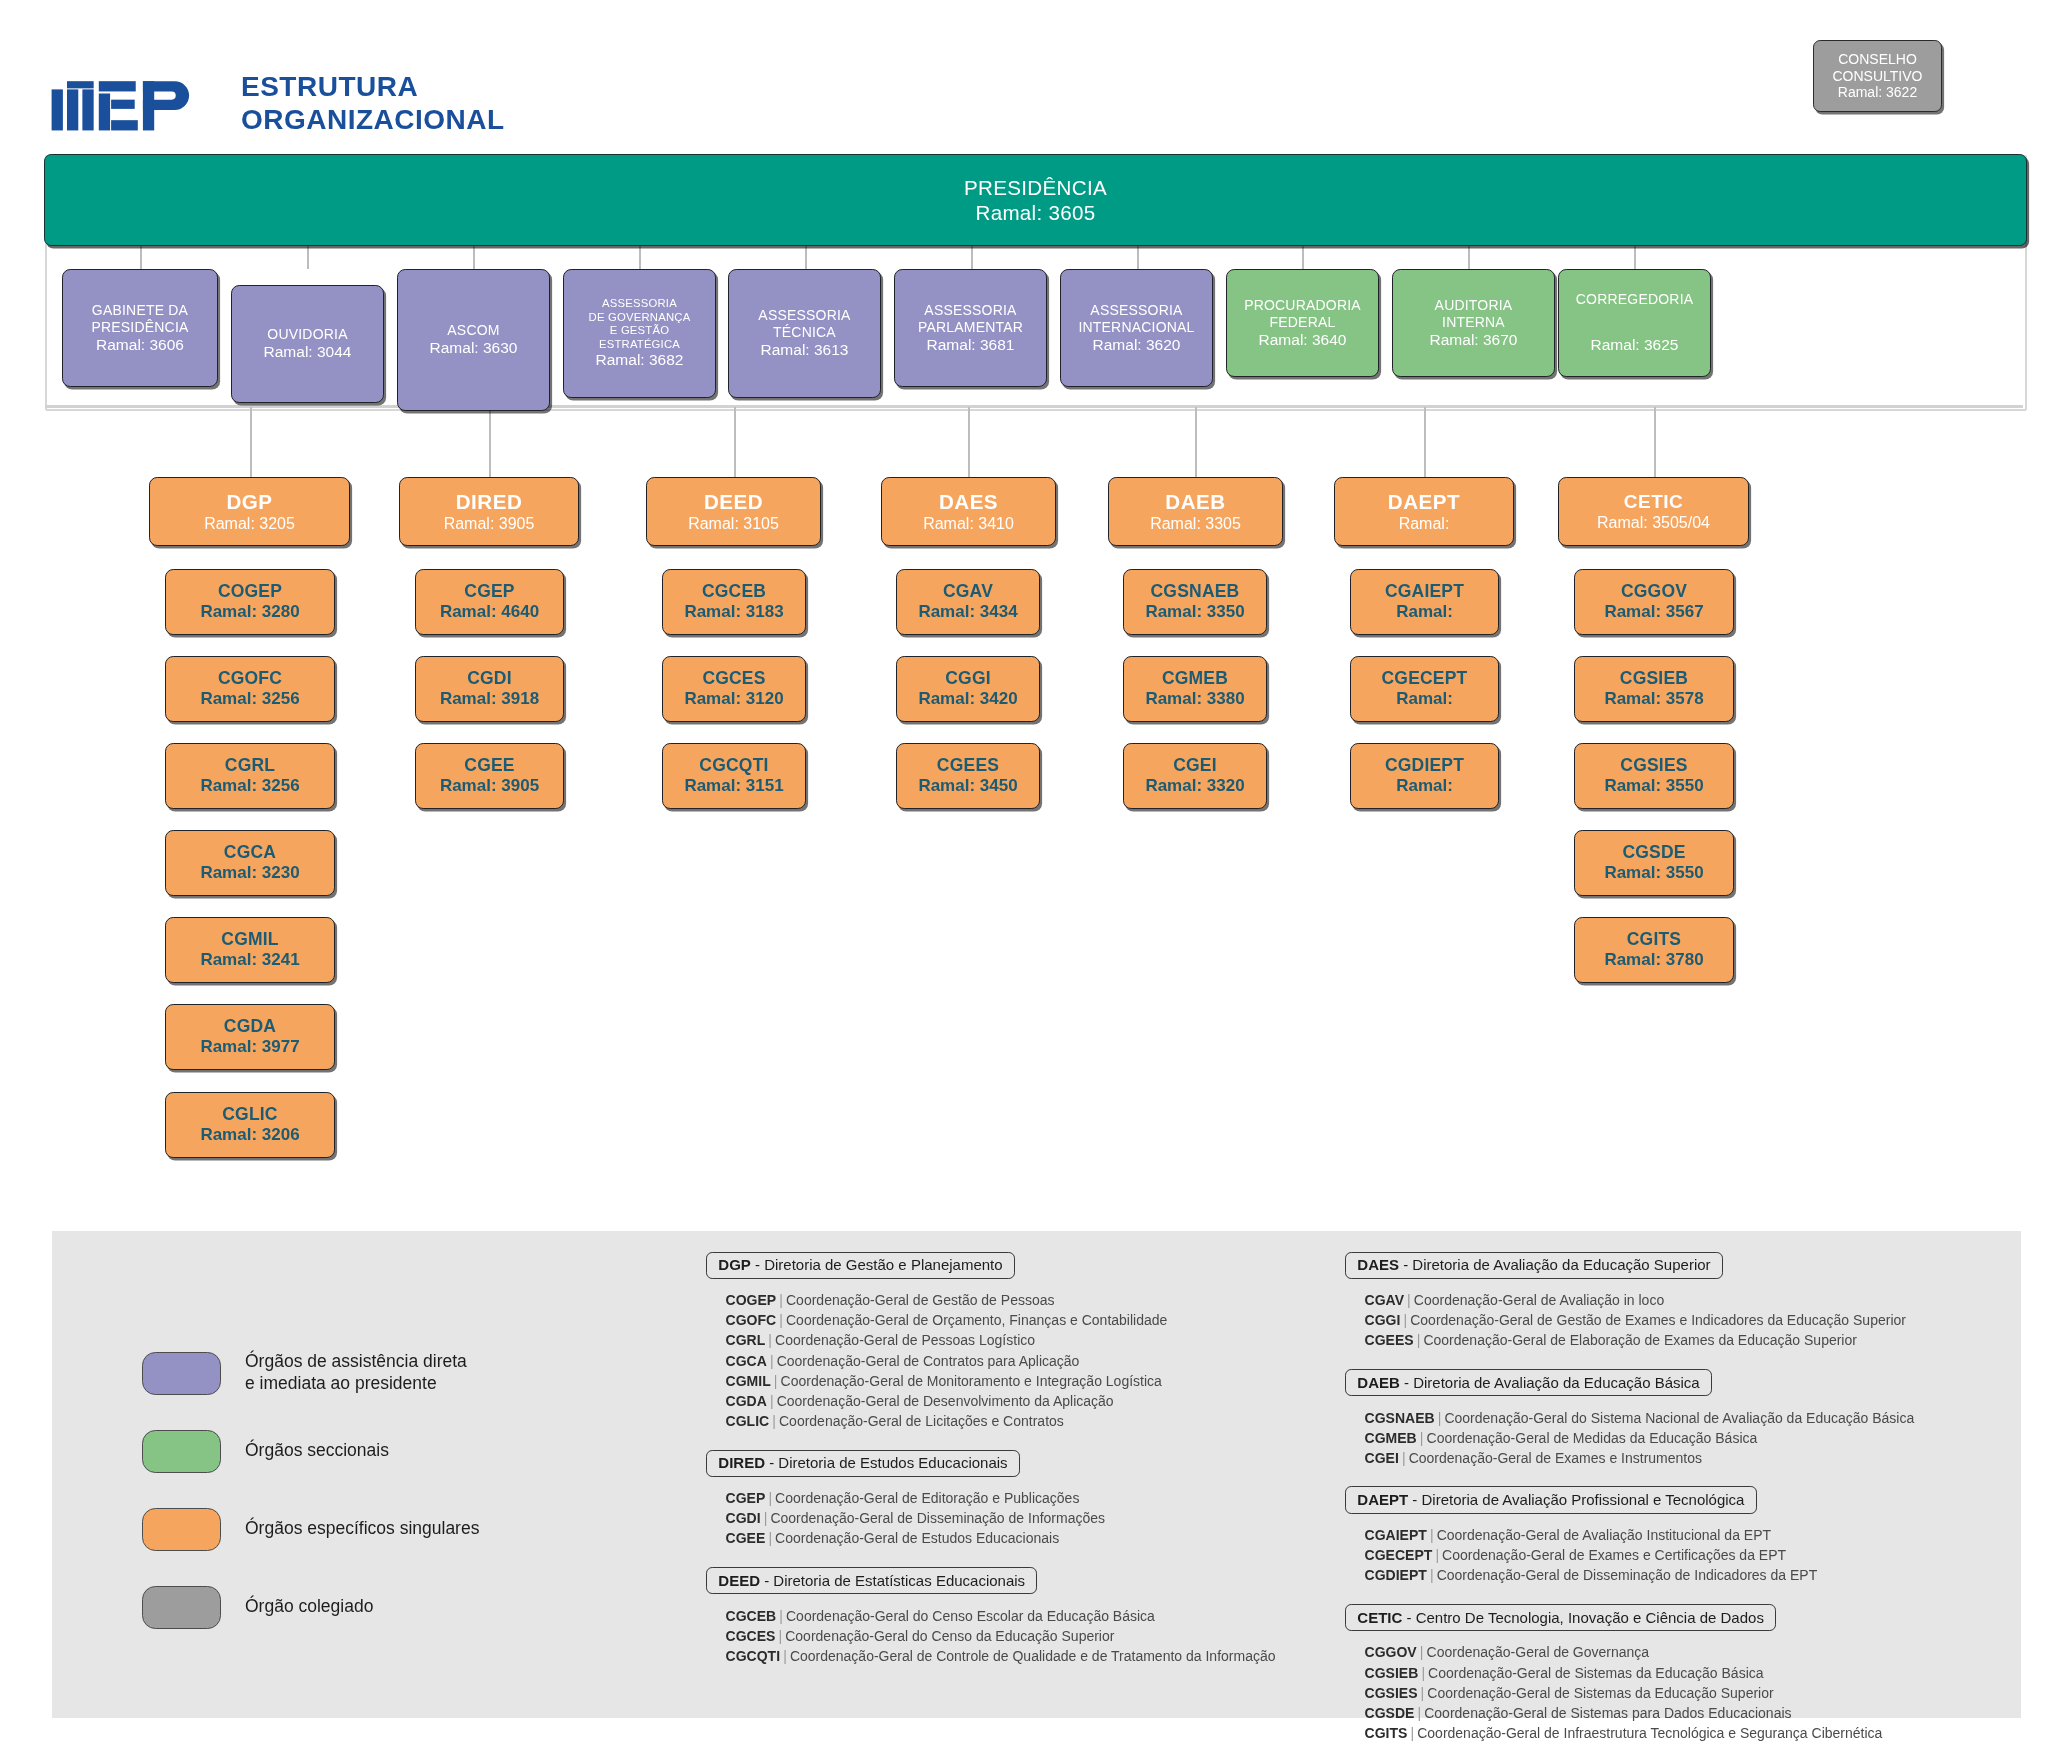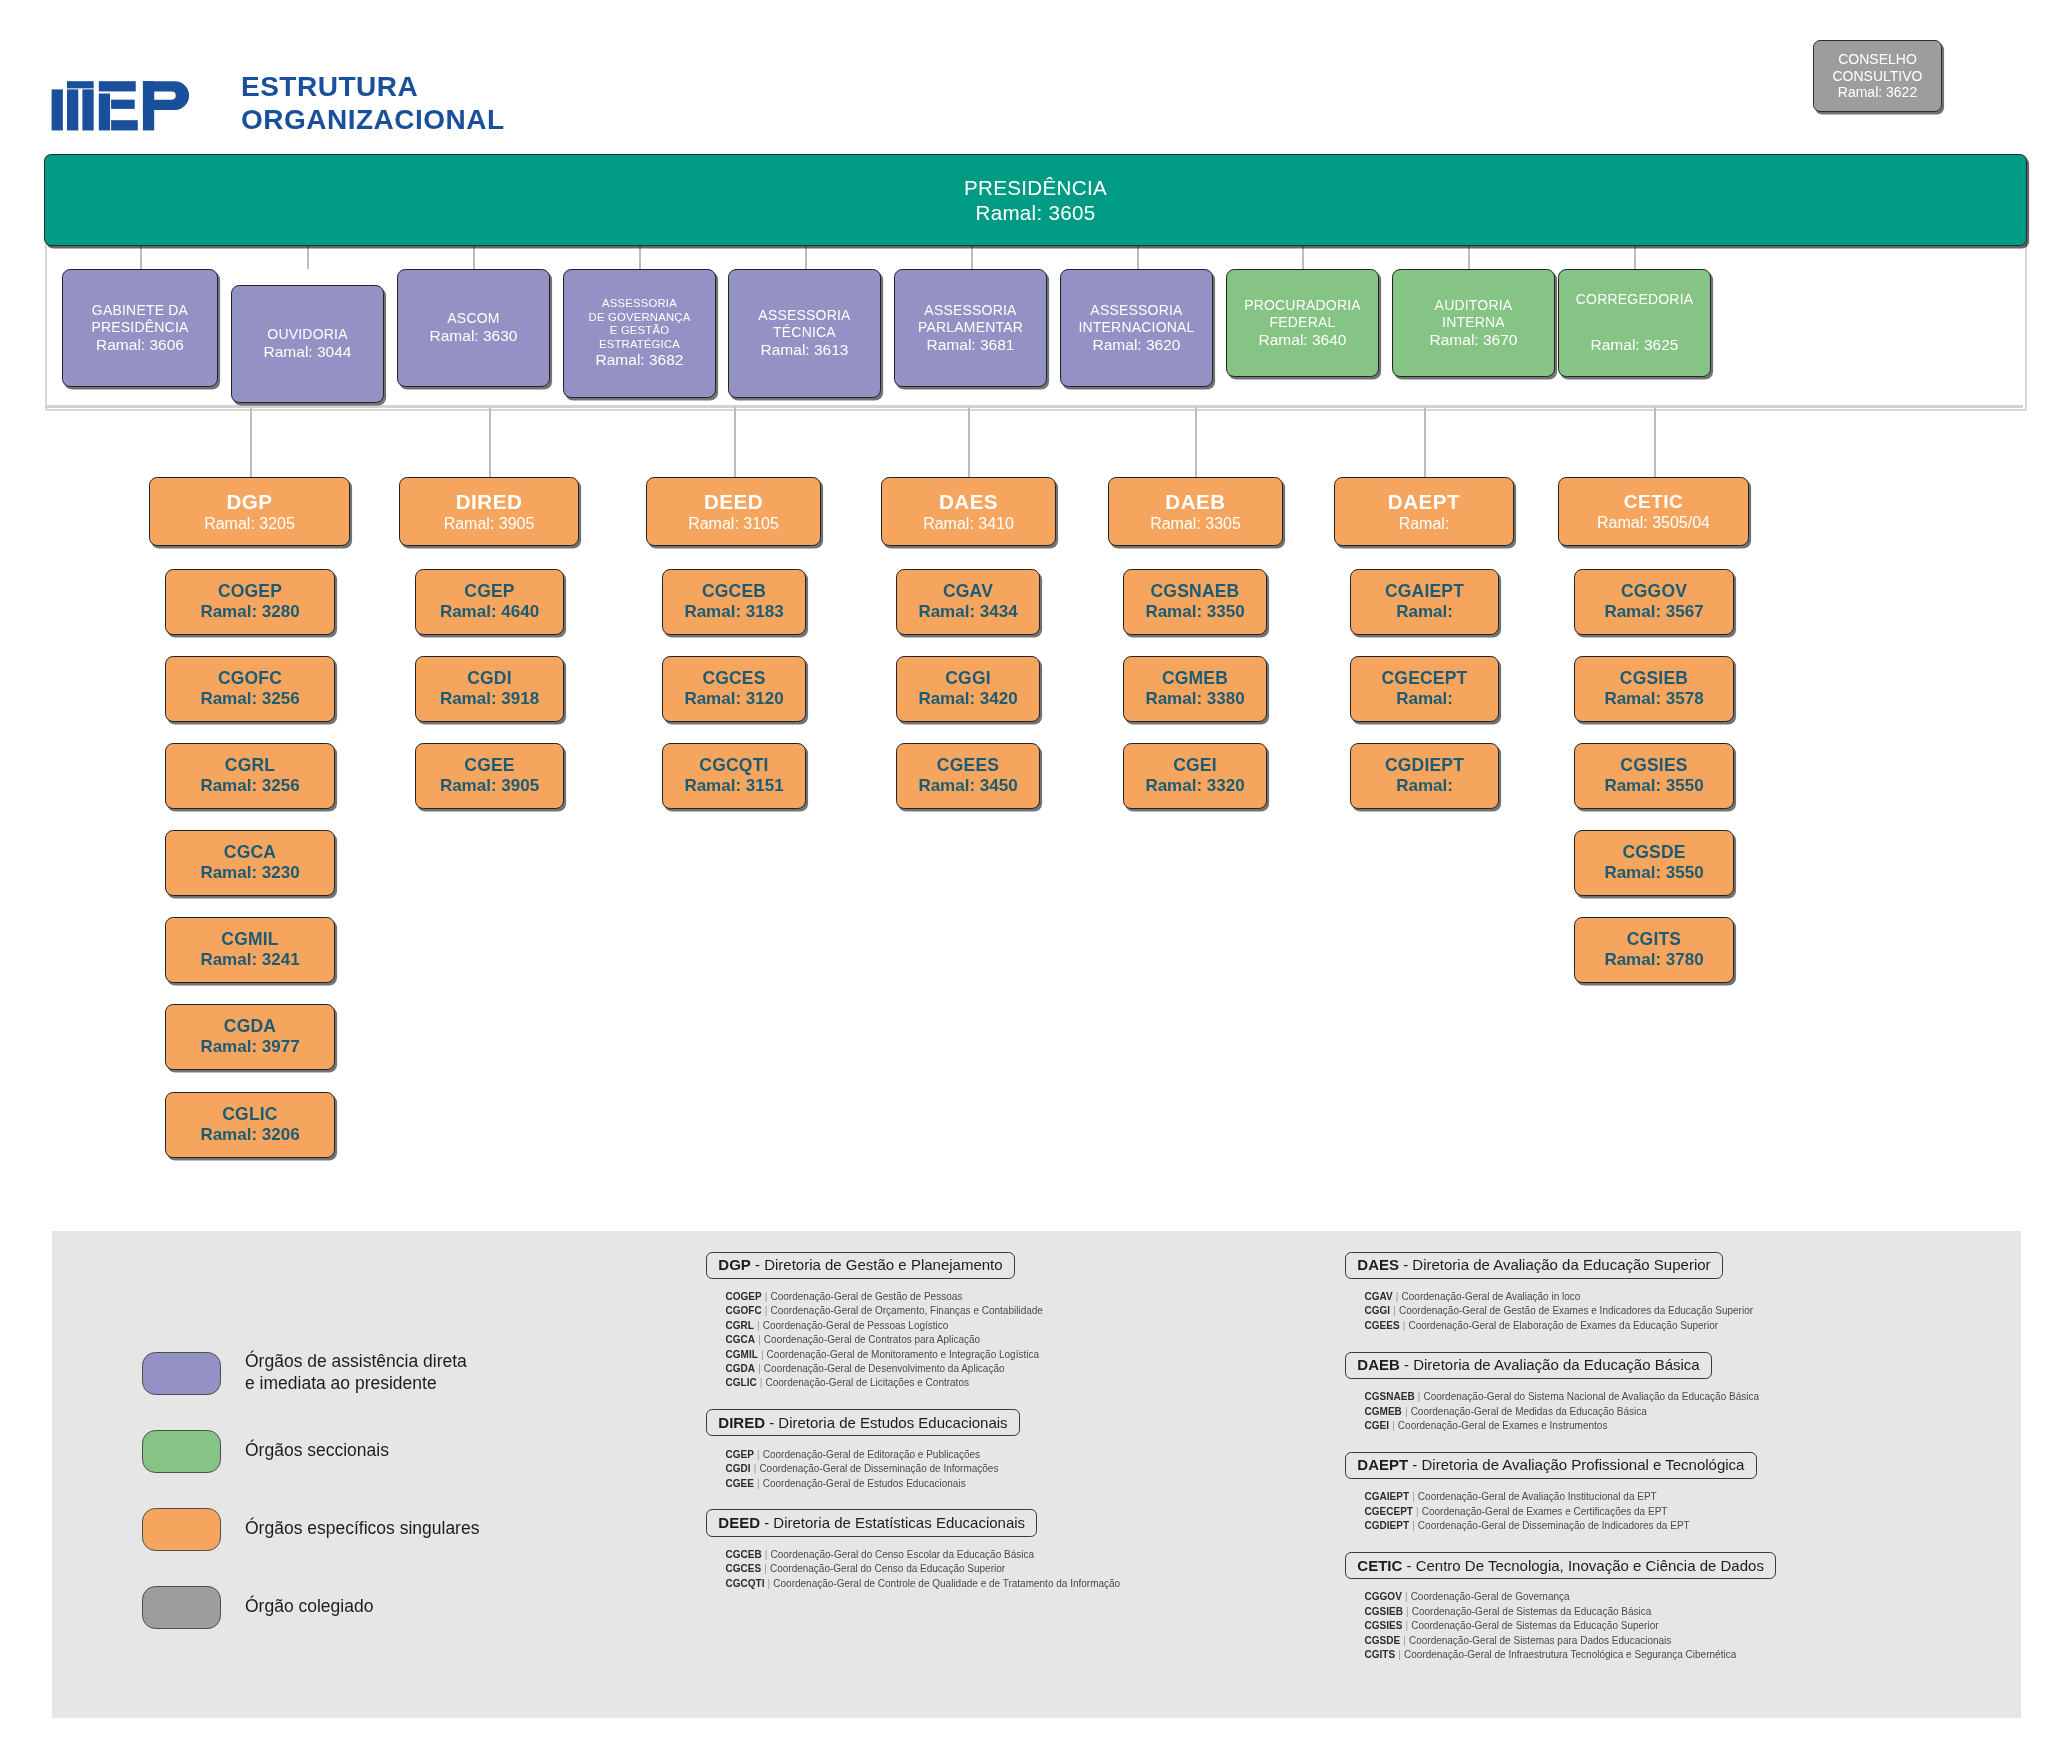--- a/index.html
+++ b/index.html
@@ -80,21 +80,21 @@
   .abbr-col{position:absolute;font-size:0;}
   .col-mid{left:654px;top:20.6px;width:634px;}
   .col-right{left:1293px;top:20.6px;width:644px;}
   .group-title{
     display:inline-block;border:1.5px solid #3a3a3a;border-radius:6.2px;
     background:#e6e6e6;padding:3.6px 11.3px 4.6px 11.3px;font-size:15px;color:#1d1d1d;
     margin:0 0 4.1px 0;white-space:nowrap;
   }
   .group-title b{font-weight:bold;}
   .items{margin:7.2px 0 18.5px 19.6px;}
-  .item{font-size:10px;color:#4a4a4a;line-height:1.44;white-space:nowrap;}
+  .item{font-size:14px;color:#4a4a4a;line-height:1.44;white-space:nowrap;}
   .item b{color:#2b2b2b;font-weight:bold;}
   .item .sep{color:#9a9a9a;padding:0 3.1px;}
 </style>
 </head>
 <body>
 
 <div class="canvas">
 
   <div class="logo-wrap">
     <svg class="logo-mark" viewBox="0 0 300 115">
@@ -140,21 +140,21 @@
         <div class="n-sub">Ramal: 3606</div>
       </div>
       <div class="vline" style="left: 307px; top: 244px; height: 25px;"></div>
       <div class="node purple" style="left: 231px; top: 269px; width: 153px; height: 118px; margin-top: 16px;">
         <div class="n-title">
           <div>OUVIDORIA</div>
         </div>
         <div class="n-sub">Ramal: 3044</div>
       </div>
       <div class="vline" style="left: 473px; top: 244px; height: 25px;"></div>
-      <div class="node purple" style="left: 397px; top: 269px; width: 153px; height: 118px;">
+      <div class="node purple" style="left: 397px; top: 269px; width: 153px; height: 142px;">
         <div class="n-title">
           <div>ASCOM</div>
         </div>
         <div class="n-sub">Ramal: 3630</div>
       </div>
       <div class="vline" style="left: 639px; top: 244px; height: 25px;"></div>
       <div class="node purple" style="left: 563px; top: 269px; width: 153px; height: 129px;">
         <div class="n-title sm">
           <div>ASSESSORIA</div>
           <div>DE GOVERNANÇA</div>

